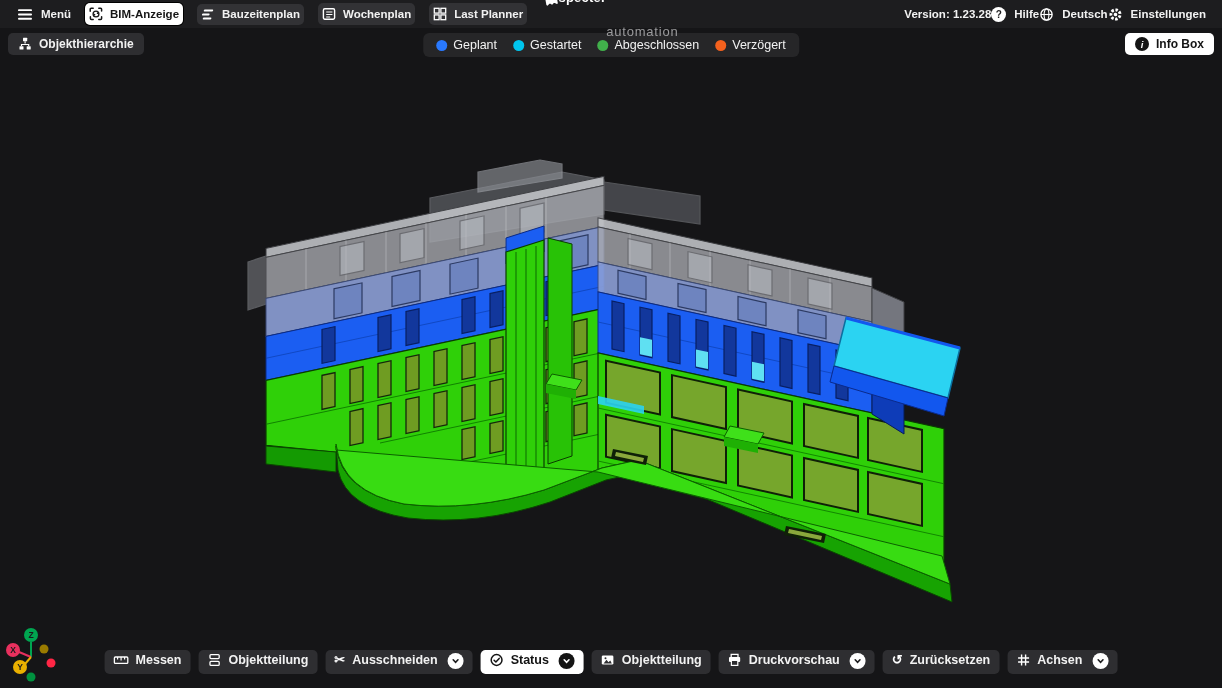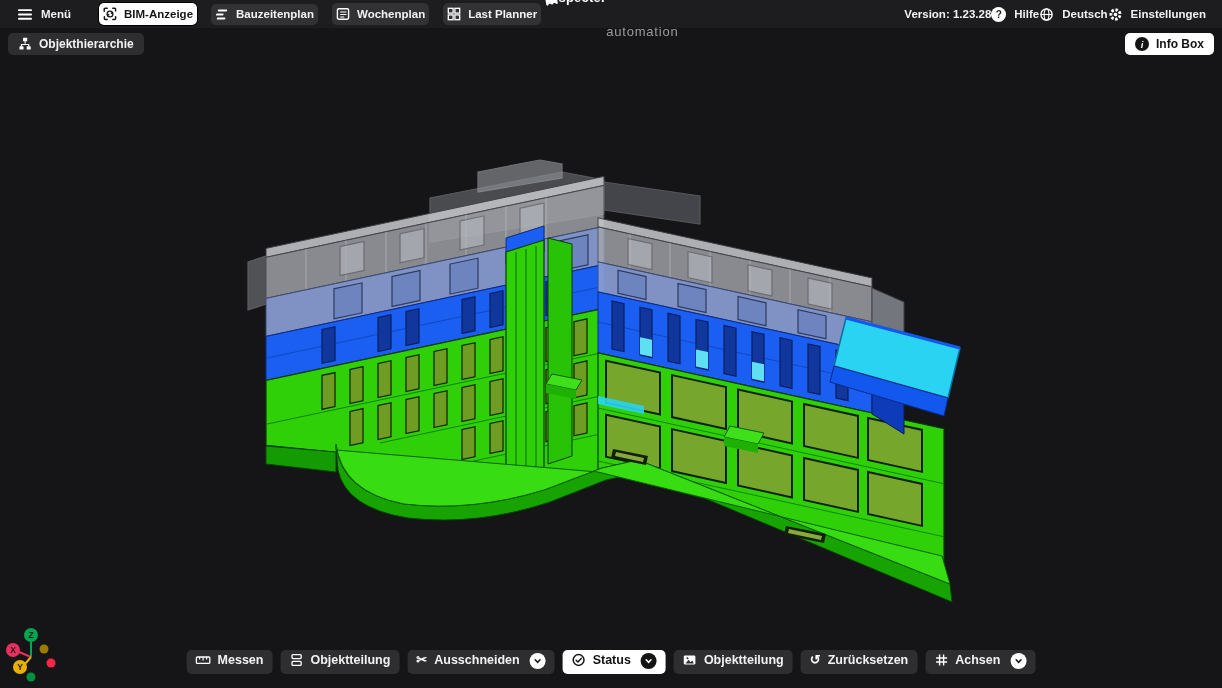--- a/index.html
+++ b/index.html
@@ -10,21 +10,21 @@
     background:#151517; overflow:hidden;
   }
   
   .topbar {
     position:absolute; top:0; left:0; right:0; height:28px;
     background:#1d1d1f; display:flex; align-items:center;
     z-index:30;
   }
   .tb-left { display:flex; align-items:center; gap:14px; margin-left:18px; }
   .menu-btn { display:flex; align-items:center; gap:9px; color:#f2f2f2;
-    font-size:11.5px; font-weight:bold; cursor:pointer; margin-right:14px; }
+    font-size:11.5px; font-weight:bold; cursor:pointer; }
   .tab-pill {
     display:flex; align-items:center; gap:7px;
     background:#323235; color:#f2f2f2; border-radius:5px;
     padding:4px 4px; font-size:11.5px; font-weight:bold; cursor:pointer;
     white-space:nowrap;
   }
   .tab-pill.active { background:#ffffff; color:#161616; box-shadow:0 0 0 1px #000; }
   .brand {
     position:absolute; left:50%; transform:translateX(-50%);
     display:flex; align-items:flex-start; 
@@ -341,20 +341,38 @@
   <div class="pill obj-hier">
     <svg width="14" height="14" viewBox="0 0 14 14">
       <rect x="5" y="0.8" width="4.2" height="3.4" rx="0.5" fill="#fff"></rect>
       <path d="M7.1,4.2 V6.6 M3.5,9 V7.5 H10.7 V9" stroke="#fff" stroke-width="1.2" fill="none"></path>
       <rect x="1.5" y="9.2" width="4" height="3.4" rx="0.5" fill="#fff"></rect>
       <rect x="8.7" y="9.2" width="4" height="3.4" rx="0.5" fill="#fff"></rect>
     </svg>
     <span>Objekthierarchie</span>
   </div>
 
+  <div class="legend">
+    <div class="legend-item">
+      <span class="legend-dot dot-geplant"></span>
+      <span>Geplant</span>
+    </div>
+    <div class="legend-item">
+      <span class="legend-dot dot-gestartet"></span>
+      <span>Gestartet</span>
+    </div>
+    <div class="legend-item">
+      <span class="legend-dot dot-abgeschlossen"></span>
+      <span>Abgeschlossen</span>
+    </div>
+    <div class="legend-item">
+      <span class="legend-dot dot-verzoegert"></span>
+      <span>Verzögert</span>
+    </div>
+  </div>
 
   <div class="pill info-box">
     <span class="info-i">i</span>
     <span>Info Box</span>
   </div>
 
   <div class="toolbar">
 
     <div class="pill tool-pill">
       <svg width="15" height="14" viewBox="0 0 15 14">
@@ -397,20 +415,33 @@
 
     <div class="pill tool-pill">
       <svg width="14" height="14" viewBox="0 0 14 14">
         <rect x="1.2" y="2.4" width="11.6" height="9.2" rx="1.3" fill="#fff"></rect>
         <path d="M3,10.4 L5.9,6.8 L7.9,9.2 L9.7,7.4 L11.2,10.4 Z" fill="#2e2e31"></path>
         <circle cx="4.9" cy="5.2" r="1" fill="#2e2e31"></circle>
       </svg>
       <span>Objektteilung</span>
     </div>
 
+    <div class="pill tool-pill">
+      <svg width="14" height="14" viewBox="0 0 14 14">
+        <path d="M3.6,4 V1.4 H10.4 V4" stroke="#fff" stroke-width="1.3" fill="none"></path>
+        <rect x="1.4" y="4" width="11.2" height="5" rx="1" fill="#fff"></rect>
+        <rect x="3.8" y="7.4" width="6.4" height="5" fill="#2e2e31" stroke="#fff" stroke-width="1.2"></rect>
+      </svg>
+      <span>Druckvorschau</span>
+      <span class="dd-circle">
+        <svg width="10" height="10" viewBox="0 0 10 10">
+          <path d="M2.6,3.8 L5,6.4 L7.4,3.8" stroke="#1d1d1f" stroke-width="1.6" fill="none" stroke-linecap="round"></path>
+        </svg>
+      </span>
+    </div>
 
     <div class="pill tool-pill">
       <span class="glyph-icon">↺</span>
       <span>Zurücksetzen</span>
     </div>
 
     <div class="pill tool-pill">
       <svg width="14" height="14" viewBox="0 0 14 14">
         <path d="M5,1.5 V12.5 M9,1.5 V12.5 M1.5,5 H12.5 M1.5,9 H12.5" stroke="#fff" stroke-width="1.4"></path>
       </svg>

